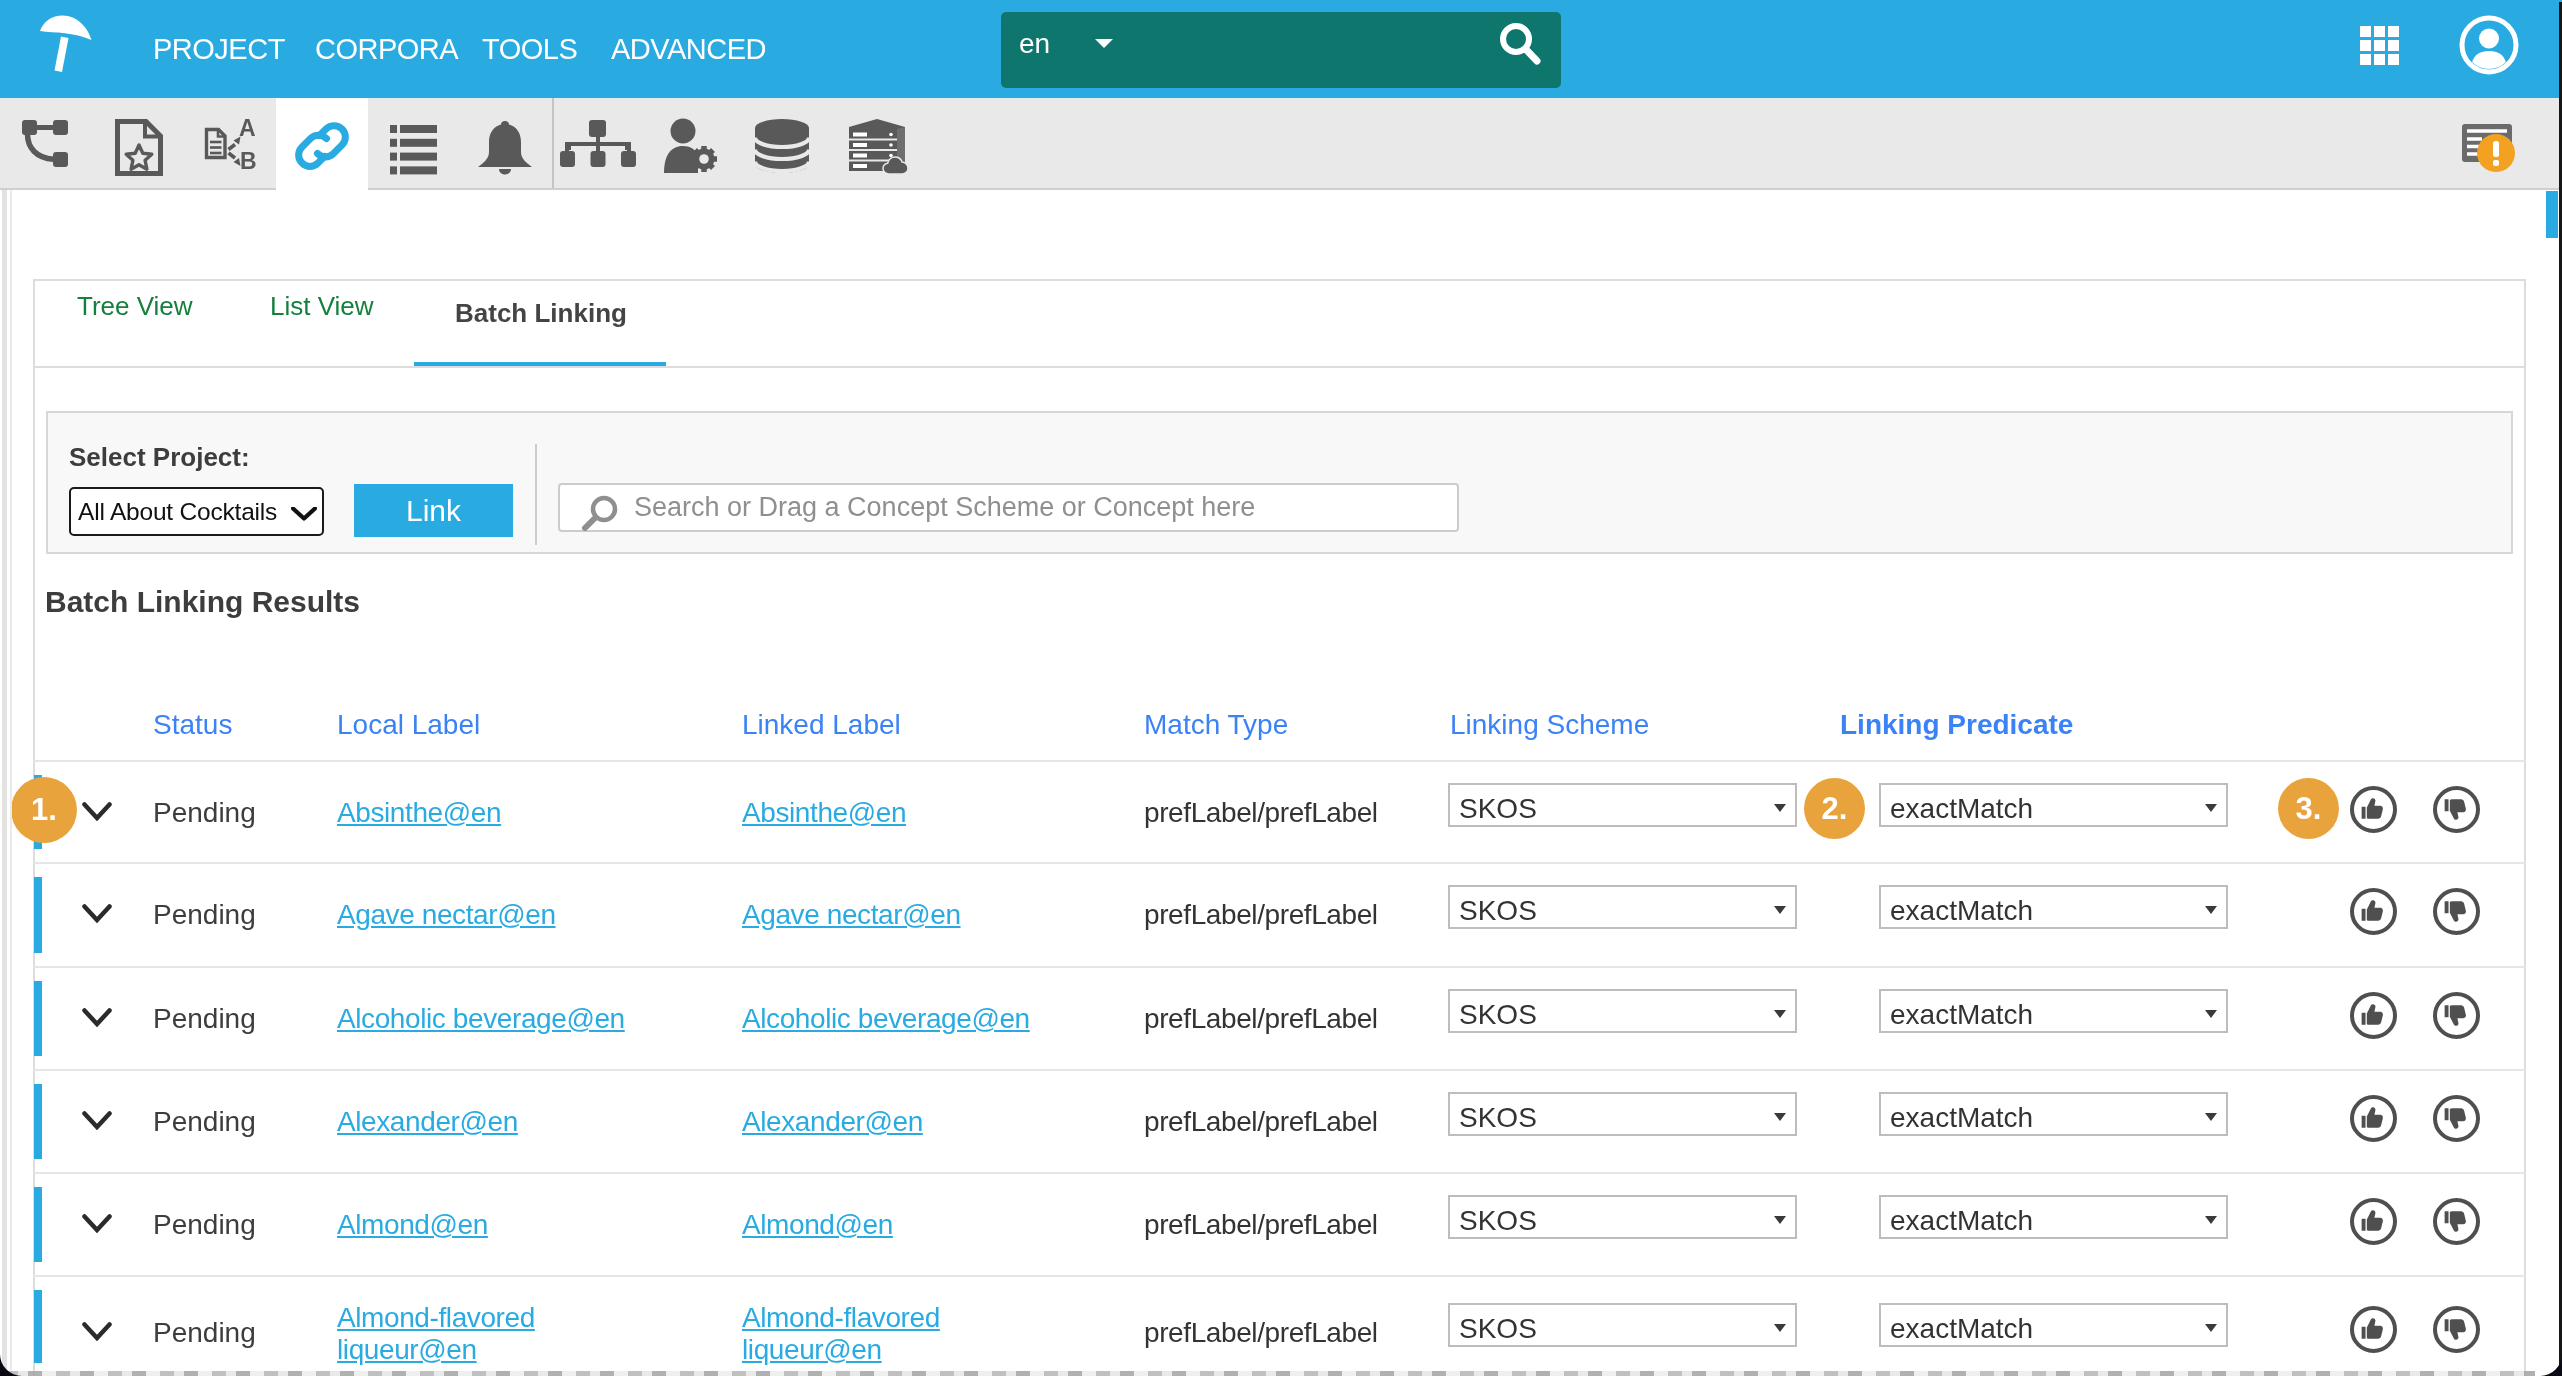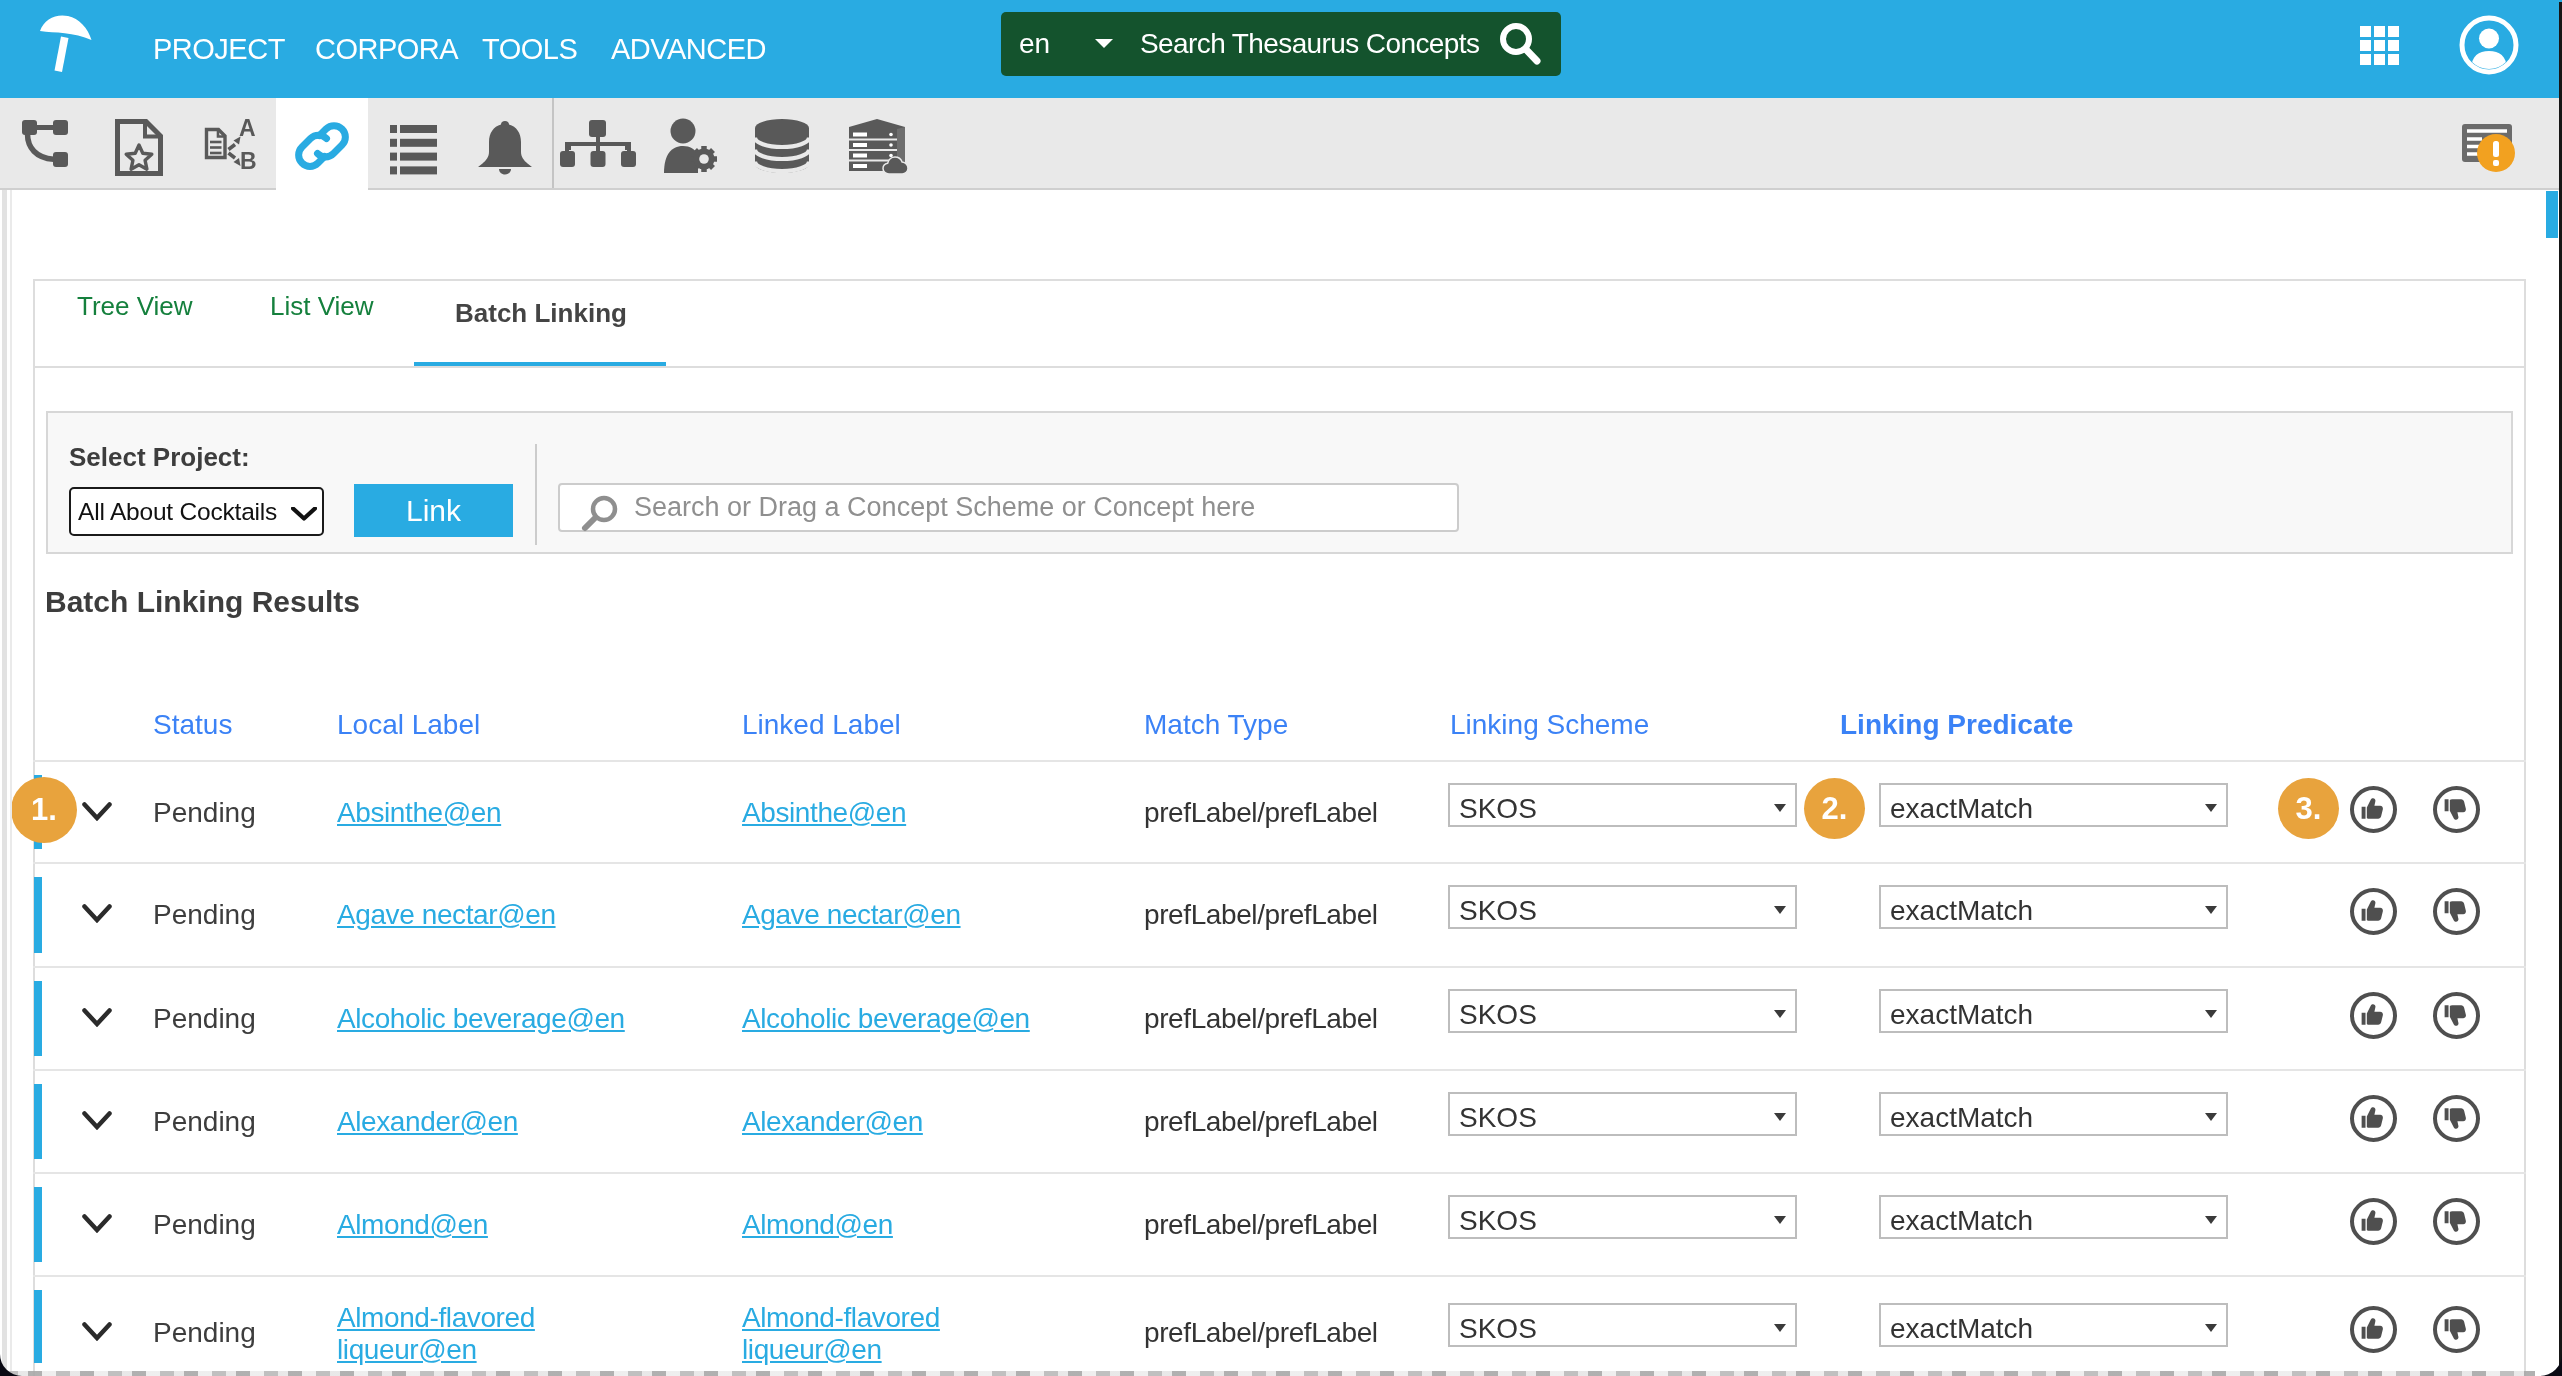--- a/index.html
+++ b/index.html
@@ -3,21 +3,21 @@
 <meta charset="utf-8">
 <style>
 * { margin:0; padding:0; box-sizing:border-box; }
 html,body { width:2562px; height:1376px; }
 body { font-family:"Liberation Sans", sans-serif; background:#fff; overflow:hidden; }
 #page { position:relative; width:2562px; height:1376px; background:#fff; overflow:hidden; }
 .abs { position:absolute; }
 
 #topbar { position:absolute; left:0; top:0; width:2562px; height:98px; background:#29abe2; }
 .nav { position:absolute; top:0; height:98px; line-height:98px; color:#fff; font-size:29px; letter-spacing:-0.5px; }
-#searchbox { position:absolute; left:1001px; top:12px; width:560px; height:64px; background:#14532d; border-radius:5px; }
+#searchbox { position:absolute; left:1001px; top:12px; width:560px; height:76px; background:#0f766e; border-radius:5px; }
 #searchbox .en { position:absolute; left:18px; top:0; height:64px; line-height:64px; color:#fff; font-size:28px; }
 #searchbox .caret { position:absolute; left:94px; top:27px; width:0; height:0; border-left:9px solid transparent; border-right:9px solid transparent; border-top:9.5px solid #fff; }
 #searchbox .ph { position:absolute; left:139px; top:0; height:64px; line-height:64px; color:#fff; font-size:28px; letter-spacing:-0.6px; }
 
 #toolbar { position:absolute; left:0; top:98px; width:2562px; height:92px; background:#e9e9e9; border-bottom:2px solid #cfcfcf; }
 #activecell { position:absolute; left:276px; top:0; width:92px; height:92px; background:#fff; }
 #tbsep { position:absolute; left:552px; top:0; width:2px; height:90px; background:#c4c4c4; }
 
 #title { position:absolute; left:30px; top:197px; font-size:51px; color:#29abe2; }
 
@@ -86,21 +86,20 @@
 <path d="M12,56 C12,41 19,36 30,36 C41,36 48,41 48,56 Z"></path>
 </g>
 </svg>
       <div class="nav" style="left:153px;">PROJECT</div>
     <div class="nav" style="left:315px;">CORPORA</div>
     <div class="nav" style="left:482px;">TOOLS</div>
     <div class="nav" style="left:611px;">ADVANCED</div>
     <div id="searchbox">
       <div class="en">en</div>
       <div class="caret"></div>
-      <div class="ph">Search Thesaurus Concepts</div>
         <svg class="abs" style="left:496px;top:9px;" width="46" height="46" viewBox="0 0 46 46">
 <circle cx="19" cy="18" r="13" fill="none" stroke="#fff" stroke-width="6"></circle>
 <line x1="28.5" y1="28" x2="40" y2="40" stroke="#fff" stroke-width="7" stroke-linecap="round"></line>
 </svg>
     </div>
   </div>
   <div id="toolbar">
     <div id="activecell"></div>
     <div id="tbsep"></div>
 <svg class="abs" style="left:22px;top:22px;" width="48" height="49" viewBox="0 0 48 49" fill="#595959">

